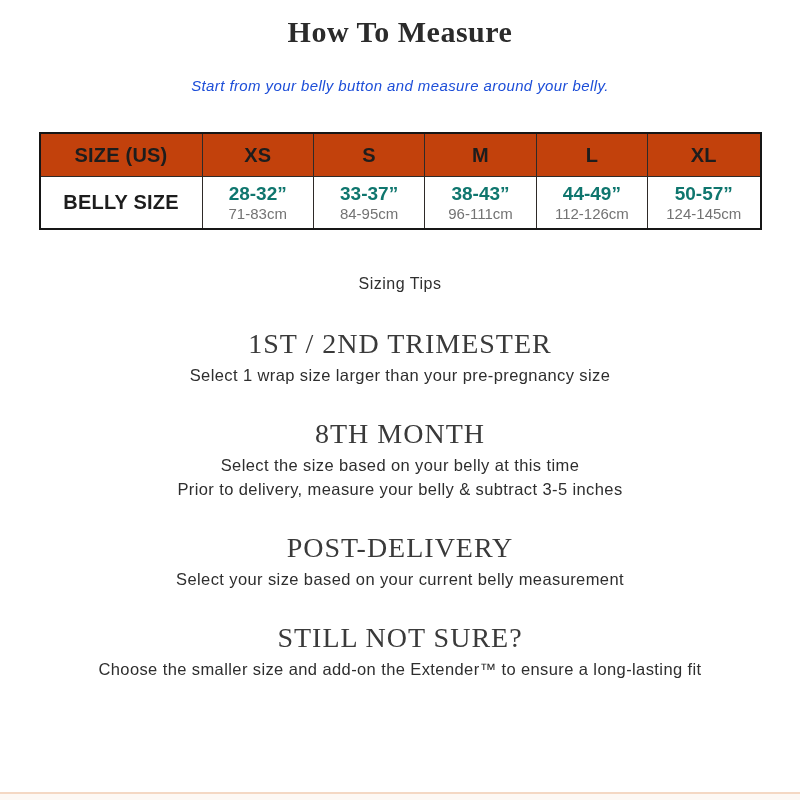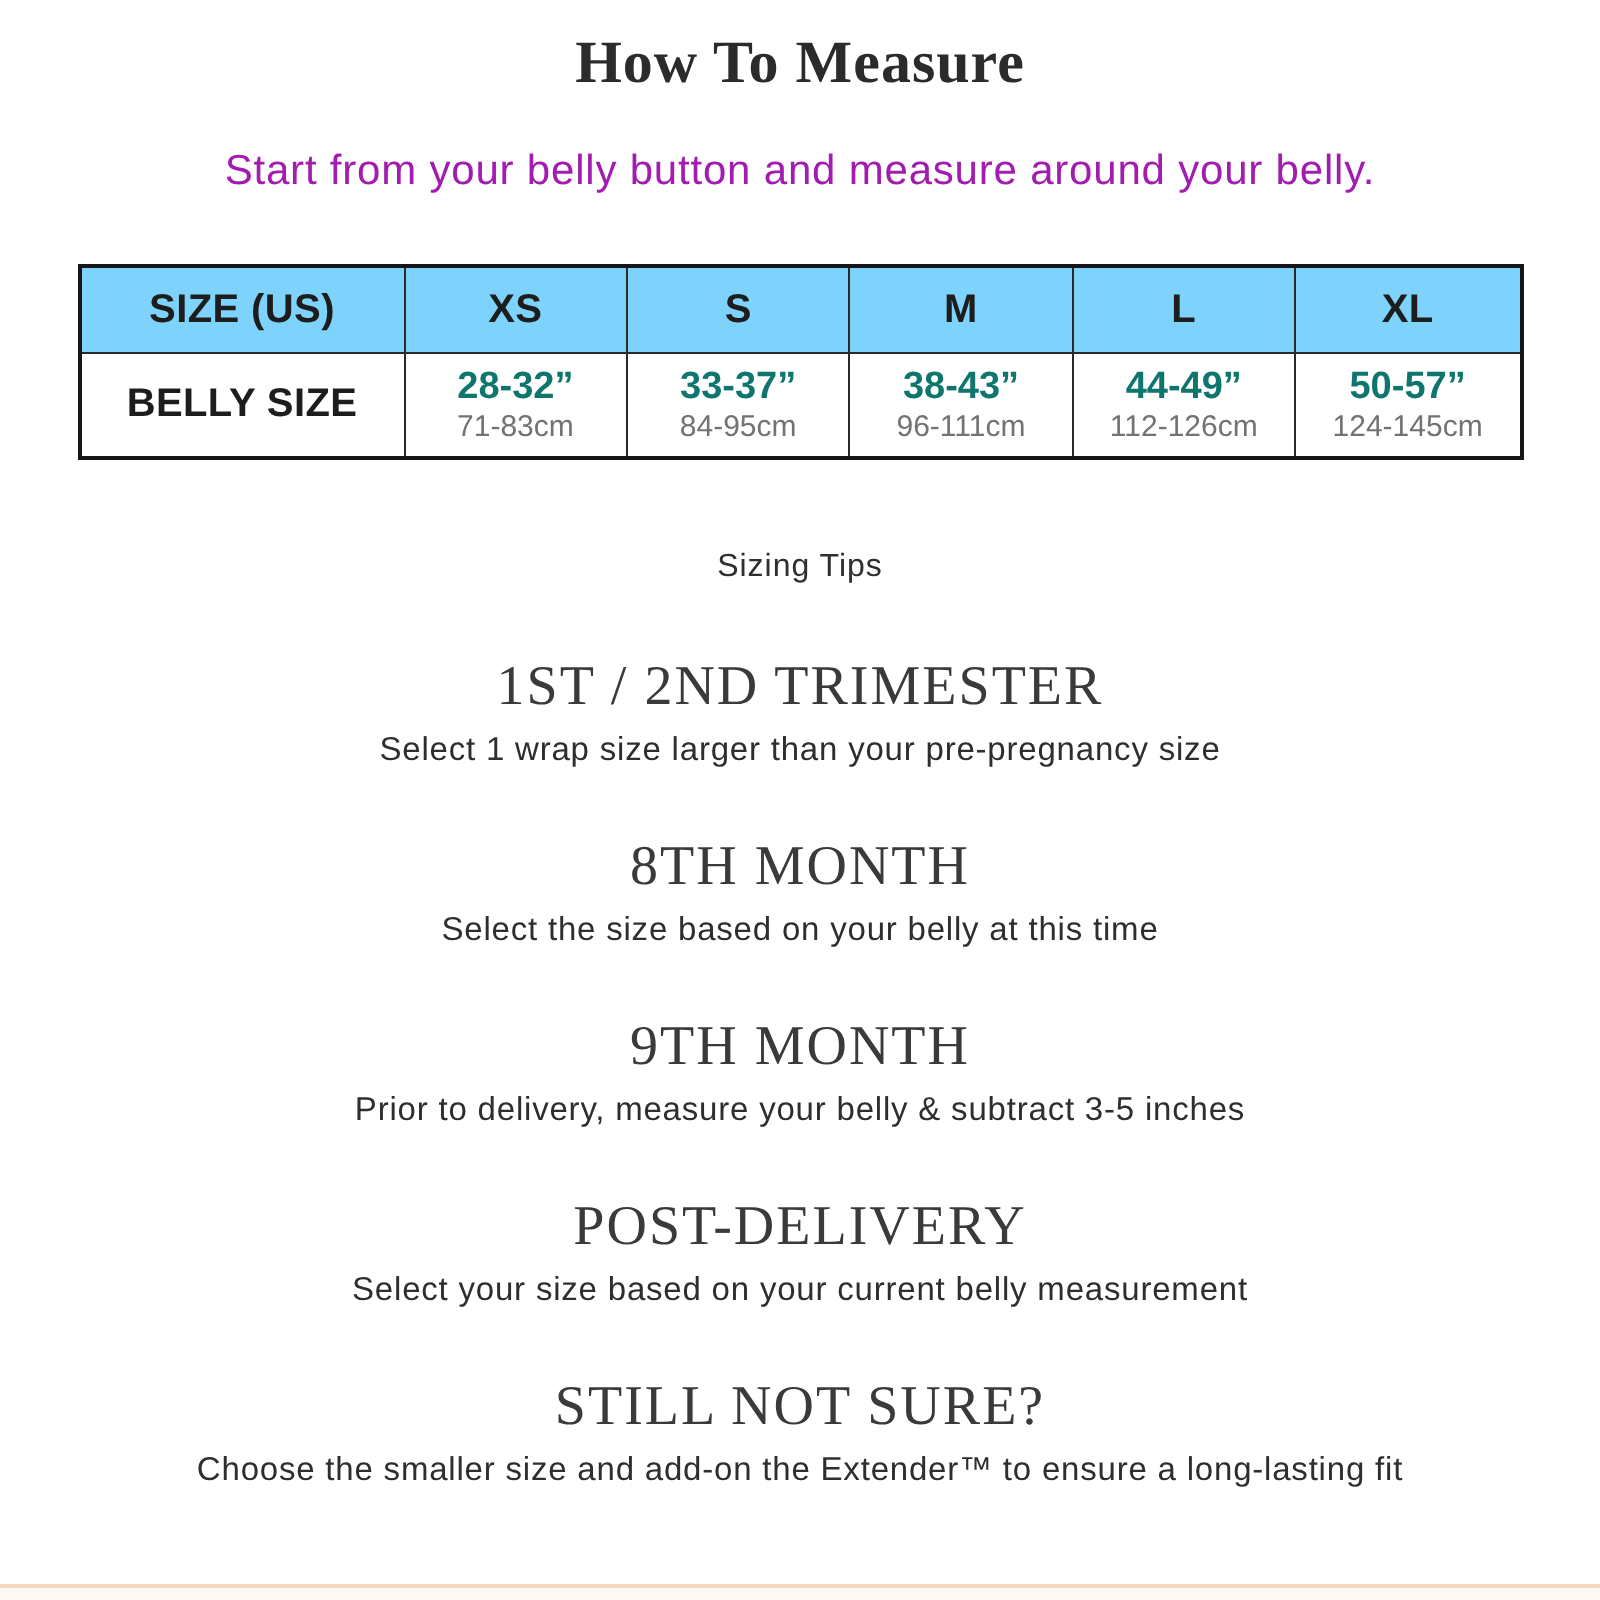--- a/index.html
+++ b/index.html
@@ -20,45 +20,46 @@
   .page-title {
     font-family: "Liberation Serif", serif;
     font-weight: 700;
     font-size: 30px;
     line-height: 36px;
     letter-spacing: 0.5px;
     color: #2b2b2b;
   }
   .page-subtitle {
     margin-top: 26px;
-    font-size: 21px;
+    font-size: 15px;
     line-height: 20px;
     letter-spacing: 0.4px;
-    color: #a21caf;
+    color: #1d4ed8;
+    font-style: italic;
   }
   
   .size-table {
     margin: 36px auto 0;
     width: 723px;
     display: grid;
     grid-template-columns: 162px repeat(5, 1fr);
     border: 2px solid #161616;
     background: #ffffff;
   }
   .size-table .cell {
     border-right: 1px solid #2e2a28;
     display: flex;
     flex-direction: column;
     align-items: center;
     justify-content: center;
   }
   .size-table .cell:nth-child(6n) { border-right: none; }
   .size-table .th {
     height: 43px;
-    background: #7dd3fc;
+    background: #c2410c;
     border-bottom: 1px solid #2e2a28;
     font-weight: 700;
     font-size: 20px;
     letter-spacing: 0.2px;
     color: #1d1d1d;
   }
   .size-table .td {
     height: 51px;
     background: #ffffff;
   }
@@ -173,21 +174,20 @@
     <div class="tip-title">1ST / 2ND TRIMESTER</div>
     <div class="tip-text">Select 1 wrap size larger than your pre-pregnancy size</div>
   </div>
 
   <div class="tip-section">
     <div class="tip-title">8TH MONTH</div>
     <div class="tip-text">Select the size based on your belly at this time</div>
   </div>
 
   <div class="tip-section">
-    <div class="tip-title">9TH MONTH</div>
     <div class="tip-text">Prior to delivery, measure your belly &amp; subtract 3-5 inches</div>
   </div>
 
   <div class="tip-section">
     <div class="tip-title">POST-DELIVERY</div>
     <div class="tip-text">Select your size based on your current belly measurement</div>
   </div>
 
   <div class="tip-section">
     <div class="tip-title">STILL NOT SURE?</div>

